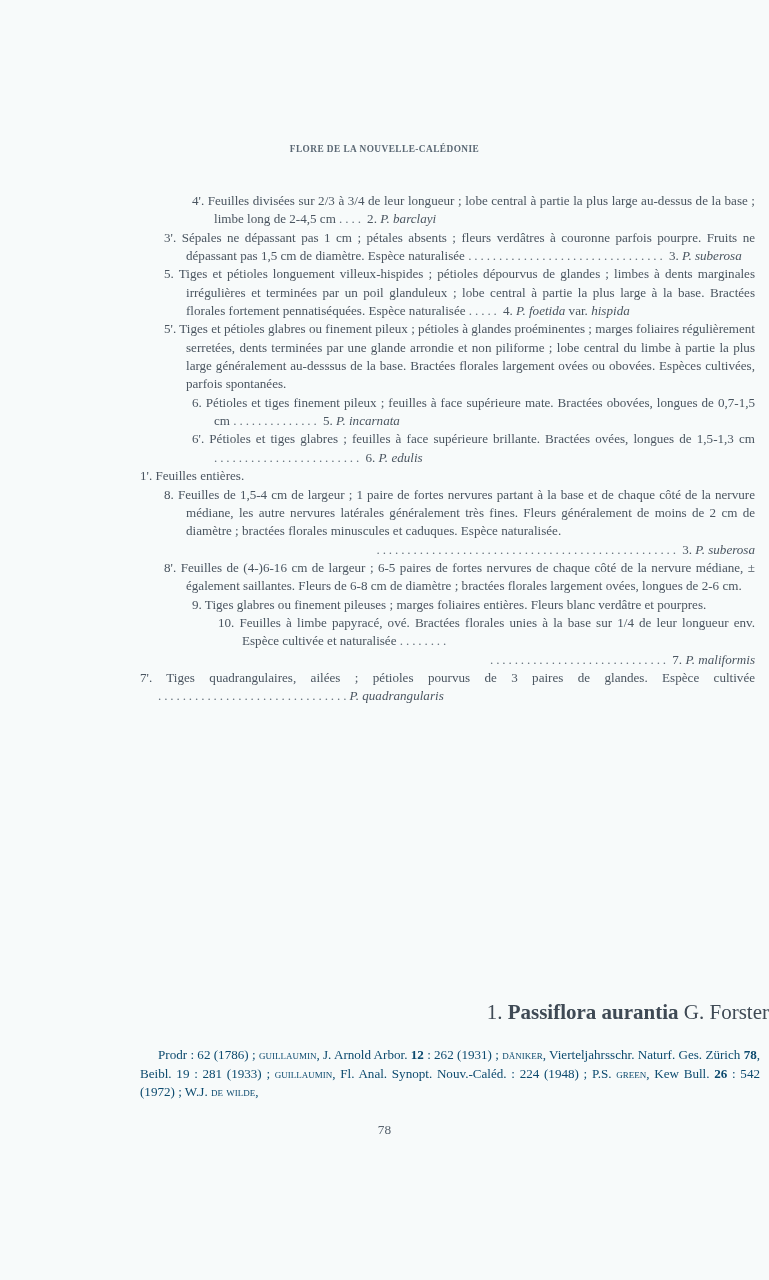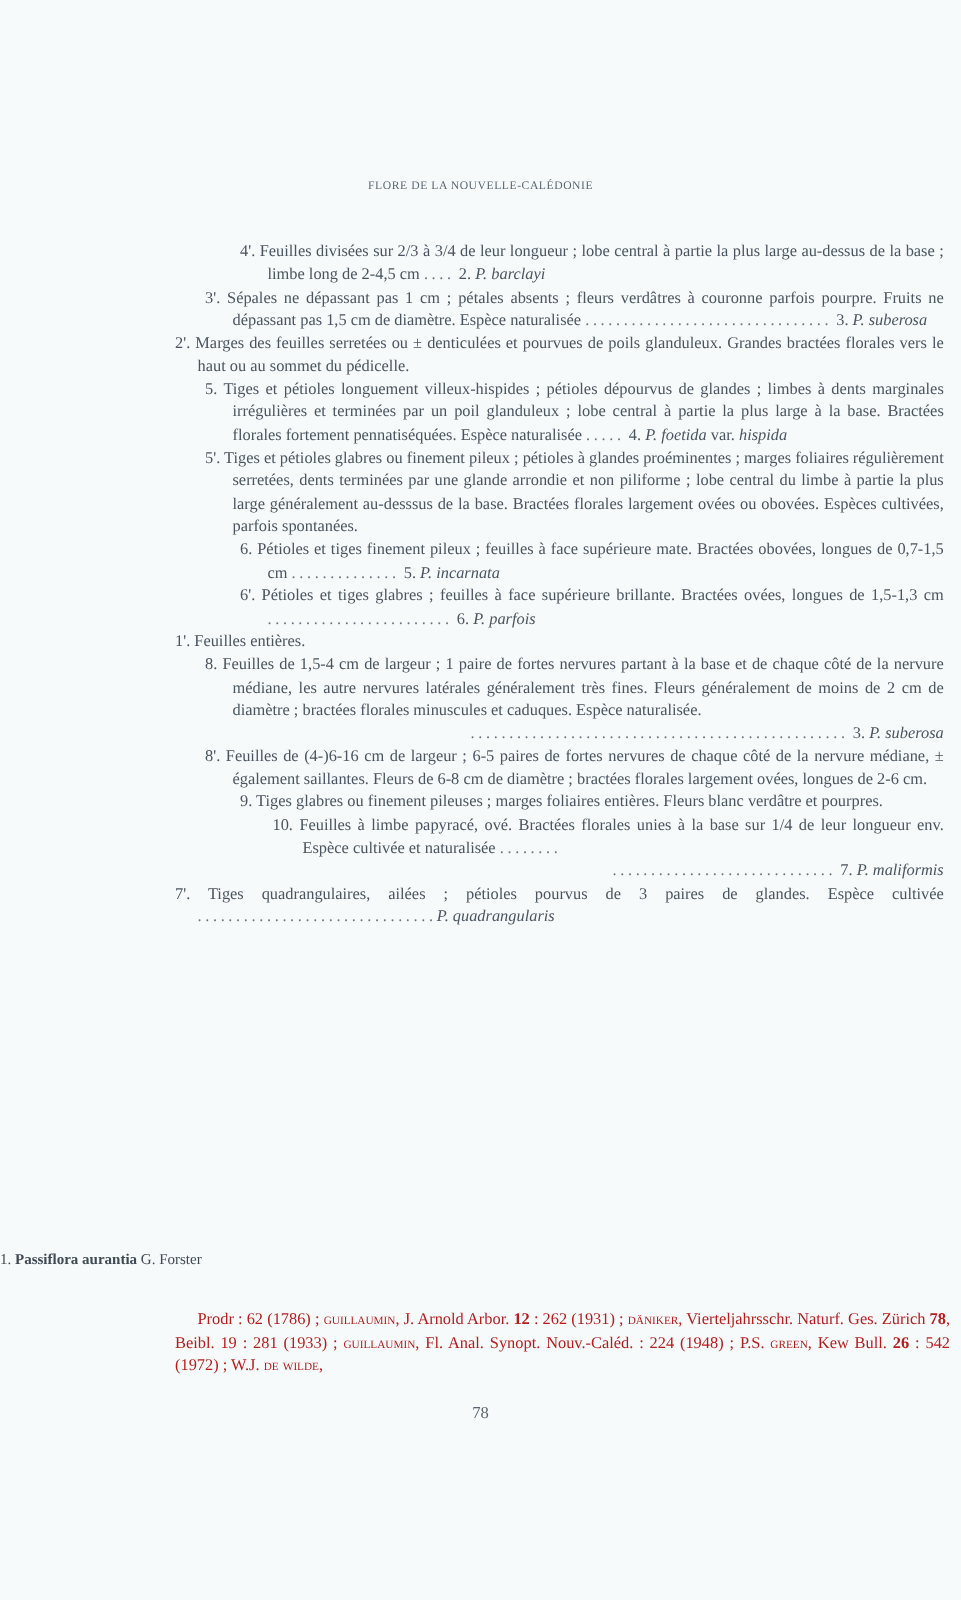--- a/index.html
+++ b/index.html
@@ -27,20 +27,21 @@
     position: absolute;
     top: 144px;
     left: 0;
     width: 769px;
     text-align: center;
     font-size: 9.3px;
     letter-spacing: 0.45px;
     color: #5b6874;
     font-variant: small-caps;
     text-transform: uppercase;
+    font-weight: bold;
   }
   
   .key {
     position: absolute;
     top: 192px;
     left: 140px;
     width: 615px;
     font-size: 13.1px;
     line-height: 18.35px;
     text-align: justify;
@@ -68,39 +69,39 @@
     text-align: right;
     text-indent: 0;
   }
 
   
   .species-heading {
     position: absolute;
     top: 1000px;
     left: 0;
     width: 769px;
-    text-align: left;
-    font-size: 12px;
+    text-align: right;
+    font-size: 21px;
     color: #3f4a55;
   }
   .species-heading .num    { font-weight: normal; }
   .species-heading .binom  { font-weight: bold; }
   .species-heading .author { font-weight: normal; }
 
   
   .citations {
     position: absolute;
     top: 1046px;
     left: 140px;
     width: 620px;
     font-size: 13.1px;
     line-height: 18.6px;
     text-align: justify;
     text-indent: 18px;
-    color: #b91c1c;
+    color: #0c4a6e;
   }
   .sc {
     font-variant: small-caps;
     text-transform: lowercase;
   }
   .sc::first-letter { text-transform: uppercase; }
 
   
   .folio {
     position: absolute;
@@ -115,25 +116,24 @@
 </head>
 <body>
 
 <div class="page">
 
   <div class="running-head">Flore de la Nouvelle-Calédonie</div>
 
   <div class="key" id="key-block">
       <p class="key-entry lvl-2"><span class="lead">4'. </span><span>Feuilles divisées sur 2/3 à 3/4 de leur longueur ; lobe central à partie la plus large au-dessus de la base ; limbe long de 2-4,5 cm </span><span class="dots">....</span><span> 2. </span><span style="font-style: italic;">P. barclayi</span></p>
       <p class="key-entry lvl-1"><span class="lead">3'. </span><span>Sépales ne dépassant pas 1 cm ; pétales absents ; fleurs verdâtres à couronne parfois pourpre. Fruits ne dépassant pas 1,5 cm de diamètre. Espèce naturalisée </span><span class="dots">................................</span><span> 3. </span><span style="font-style: italic;">P. suberosa</span></p>
-      <p class="key-entry lvl-0"><span class="lead">2'. </span><span>Marges des feuilles serretées ou ± denticulées et pourvues de poils glanduleux. Grandes bractées florales vers le haut ou au sommet du pédicelle.</span></p>
       <p class="key-entry lvl-1"><span class="lead">5. </span><span>Tiges et pétioles longuement villeux-hispides ; pétioles dépourvus de glandes ; limbes à dents marginales irrégulières et terminées par un poil glanduleux ; lobe central à partie la plus large à la base. Bractées florales fortement pennatiséquées. Espèce naturalisée </span><span class="dots">.....</span><span> 4. </span><span style="font-style: italic;">P. foetida</span><span> var. </span><span style="font-style: italic;">hispida</span></p>
       <p class="key-entry lvl-1"><span class="lead">5'. </span><span>Tiges et pétioles glabres ou finement pileux ; pétioles à glandes proéminentes ; marges foliaires régulièrement serretées, dents terminées par une glande arrondie et non piliforme ; lobe central du limbe à partie la plus large généralement au-desssus de la base. Bractées florales largement ovées ou obovées. Espèces cultivées, parfois spontanées.</span></p>
       <p class="key-entry lvl-2"><span class="lead">6. </span><span>Pétioles et tiges finement pileux ; feuilles à face supérieure mate. Bractées obovées, longues de 0,7-1,5 cm </span><span class="dots">..............</span><span> 5. </span><span style="font-style: italic;">P. incarnata</span></p>
-      <p class="key-entry lvl-2"><span class="lead">6'. </span><span>Pétioles et tiges glabres ; feuilles à face supérieure brillante. Bractées ovées, longues de 1,5-1,3 cm </span><span class="dots">........................</span><span> 6. </span><span style="font-style: italic;">P. parfois</span></p>
+      <p class="key-entry lvl-2"><span class="lead">6'. </span><span>Pétioles et tiges glabres ; feuilles à face supérieure brillante. Bractées ovées, longues de 1,5-1,3 cm </span><span class="dots">........................</span><span> 6. </span><span style="font-style: italic;">P. edulis</span></p>
       <p class="key-entry lvl-top"><span class="lead">1'. </span><span>Feuilles entières.</span></p>
       <p class="key-entry lvl-1"><span class="lead">8. </span><span>Feuilles de 1,5-4 cm de largeur ; 1 paire de fortes nervures partant à la base et de chaque côté de la nervure médiane, les autre nervures latérales généralement très fines. Fleurs généralement de moins de 2 cm de diamètre ; bractées florales minuscules et caduques. Espèce naturalisée.</span></p>
       <p class="key-entry lastline"><span class="dots">.................................................</span><span> 3. </span><span style="font-style: italic;">P. suberosa</span></p>
       <p class="key-entry lvl-1"><span class="lead">8'. </span><span>Feuilles de (4-)6-16 cm de largeur ; 6-5 paires de fortes nervures de chaque côté de la nervure médiane, ± également saillantes. Fleurs de 6-8 cm de diamètre ; bractées florales largement ovées, longues de 2-6 cm.</span></p>
       <p class="key-entry lvl-2"><span class="lead">9. </span><span>Tiges glabres ou finement pileuses ; marges foliaires entières. Fleurs blanc verdâtre et pourpres.</span></p>
       <p class="key-entry lvl-3"><span class="lead">10. </span><span>Feuilles à limbe papyracé, ové. Bractées florales unies à la base sur 1/4 de leur longueur env. Espèce cultivée et naturalisée </span><span class="dots">........</span></p>
       <p class="key-entry lastline"><span class="dots">.............................</span><span> 7. </span><span style="font-style: italic;">P. maliformis</span></p>
       <p class="key-entry lvl-0"><span class="lead">7'. </span><span>Tiges quadrangulaires, ailées ; pétioles pourvus de 3 paires de glandes. Espèce cultivée </span><span class="dots">...............................</span><span></span><span style="font-style: italic;">P. quadrangularis</span></p>
     </div>
 

